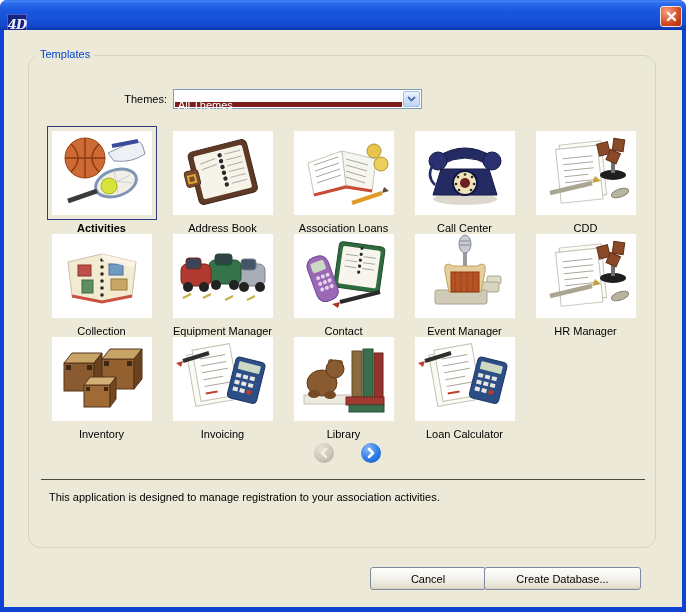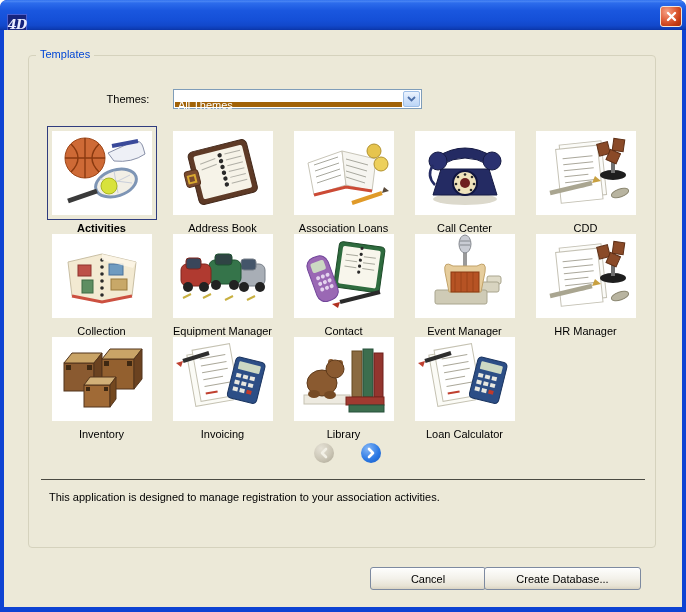--- a/index.html
+++ b/index.html
@@ -9,26 +9,26 @@
     background:linear-gradient(180deg,#2E6FEE 0%,#4A86F4 4%,#2C6CEC 10%,#1A57DF 35%,#1550D8 65%,#1248CB 85%,#0D3BB2 97%,#0A33A4 100%);}
   .app-icon{position:absolute;left:7px;top:14px;width:20px;height:21px;background:#16247E;border:1px solid #4A5ED0;
     color:#E8ECFF;font-family:"DejaVu Serif",serif;font-style:italic;font-weight:bold;font-size:13px;
     display:flex;align-items:center;justify-content:center;letter-spacing:-1px;box-sizing:border-box;}
   .close-btn{position:absolute;right:4px;top:6px;width:22px;height:21px;border:1px solid #F2E5DA;border-radius:3px;
     background:radial-gradient(circle at 30% 25%,#F6A287 0%,#E26540 40%,#C33A12 75%,#A82E0C 100%);
     display:flex;align-items:center;justify-content:center;box-sizing:border-box;cursor:pointer;}
   
   .dlg-body{position:absolute;left:4px;right:4px;top:30px;bottom:5px;background:#ECE9D8;}
   
-  .groupbox{position:absolute;left:24px;top:25px;width:628px;height:493px;border:1px solid #D5D2BD;border-radius:4px;box-sizing:border-box;}
+  .groupbox{position:absolute;left:24px;top:25px;width:628px;height:493px;border:1px solid #D5D2BD;border-radius:12px;box-sizing:border-box;}
   .group-label{position:absolute;top:-8px;left:7px;background:#ECE9D8;padding:0 4px;color:#0046D5;font-size:11px;}
   
-  .themes-label{position:absolute;left:60px;top:37px;width:78px;text-align:center;font-size:11px;color:#000;}
+  .themes-label{position:absolute;left:60px;top:37px;width:78px;text-align:right;font-size:11px;color:#000;}
   .combo{position:absolute;left:144px;top:33px;width:249px;height:20px;background:#fff;border:1px solid #7F9DB9;box-sizing:border-box;}
-  .combo-sel{position:absolute;left:1px;top:1px;bottom:1px;right:19px;background:#a16207;color:#fff;font-size:11px;
+  .combo-sel{position:absolute;left:1px;top:1px;bottom:1px;right:19px;background:#7f1d1d;color:#fff;font-size:11px;
     display:flex;align-items:center;padding-left:3px;margin-top:11px;}
   .combo-arrow{position:absolute;right:1px;top:1px;bottom:1px;width:17px;border:1px solid #9EBEE6;border-radius:2px;box-sizing:border-box;
     background:linear-gradient(180deg,#EDF4FE 0%,#D4E4FB 45%,#BCD6F6 100%);display:flex;align-items:center;justify-content:center;}
   
   .grid{position:absolute;left:12px;top:70px;display:grid;grid-template-columns:repeat(5,121px);grid-auto-rows:103px;}
   .tile{display:flex;flex-direction:column;align-items:center;cursor:pointer;}
   .thumb-frame{border:1px solid transparent;padding:4px;}
   .tile.selected .thumb-frame{border-color:#2F3C7E;}
   .thumb{width:100px;height:84px;background:#FFFFFF;overflow:hidden;}
   .tile-label{margin-top:2px;font-size:11px;color:#000;white-space:nowrap;}

